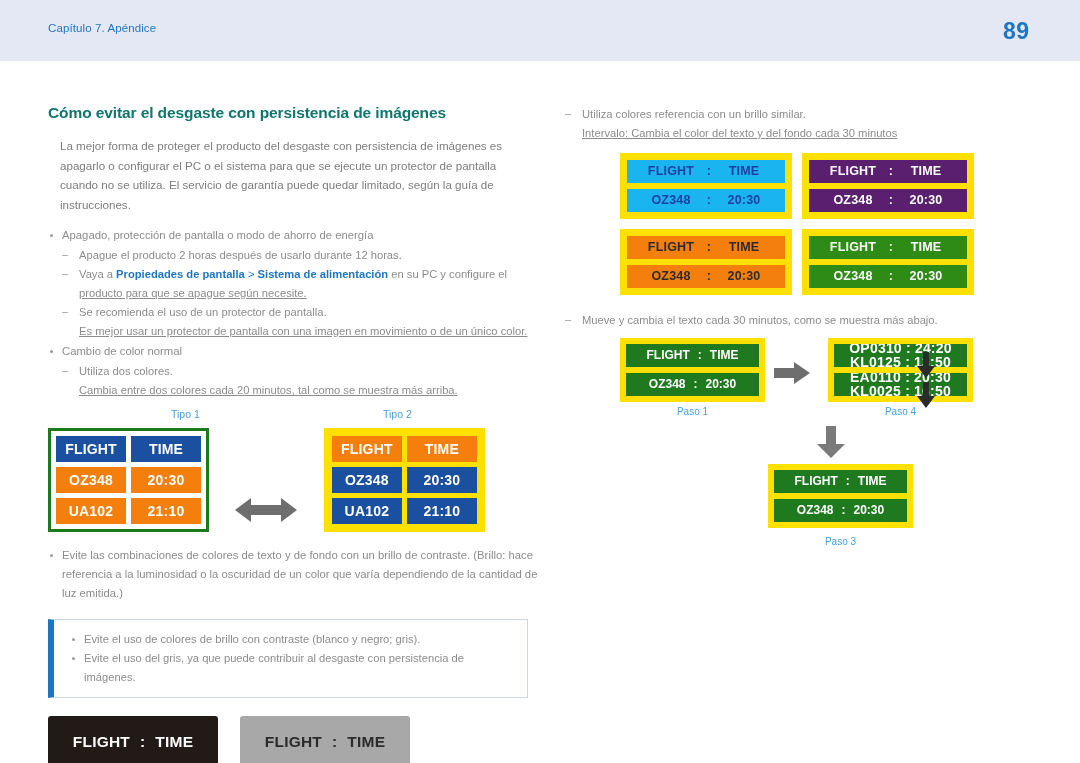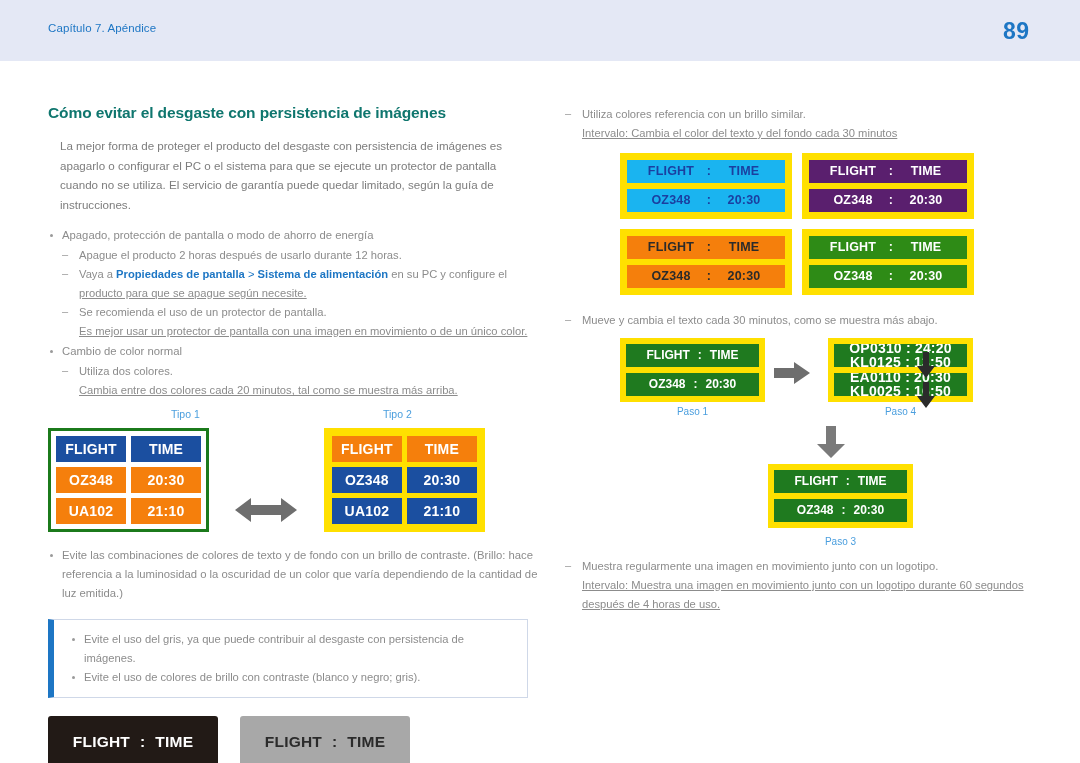--- a/index.html
+++ b/index.html
@@ -251,24 +251,24 @@
 
   <ul class="lvl1" style="margin-top:14px;">
     <li>
       <span>Evite las combinaciones de colores de texto y de fondo con un brillo de contraste. (Brillo: hace referencia a la luminosidad o la oscuridad de un color que varía dependiendo de la cantidad de luz emitida.)</span>
     </li>
   </ul>
 
   <div class="infobox">
     <ul>
       <li>
-        <span>Evite el uso del gris, ya que puede contribuir al desgaste con persistencia de imágenes.</span>
+        <span>Evite el uso de colores de brillo con contraste (blanco y negro; gris).</span>
       </li>
       <li>
-        <span>Evite el uso de colores de brillo con contraste (blanco y negro; gris).</span>
+        <span>Evite el uso del gris, ya que puede contribuir al desgaste con persistencia de imágenes.</span>
       </li>
     </ul>
   </div>
 
   <div class="darkrow">
     <div class="dboard black">
       <div class="line h">
         <span>FLIGHT</span>
         <span>:</span>
         <span>TIME</span>
@@ -427,21 +427,14 @@
       </div>
       <div class="line">
         <span>OZ348</span>
         <span>:</span>
         <span>20:30</span>
       </div>
     </div>
     <div class="steplbl" style="position:absolute;left:148px;top:106px;width:145px;">Paso 3</div>
   </div>
 
-  <ul class="lvl2" style="margin-top:16px;">
-    <li>
-      <span>Muestra regularmente una imagen en movimiento junto con un logotipo.</span>
-      <span class="sub-line">Intervalo: Muestra una imagen en movimiento junto con un logotipo durante 60 segundos</span>
-      <span class="sub-line">después de 4 horas de uso.</span>
-    </li>
-  </ul>
 
 </div>
 
 </body></html>

